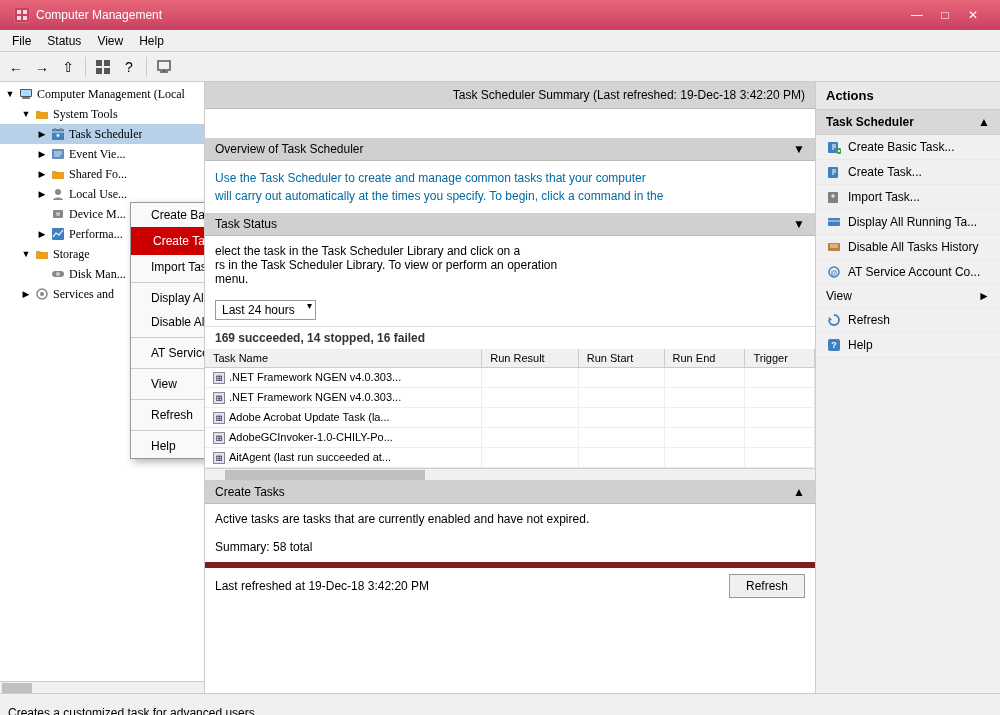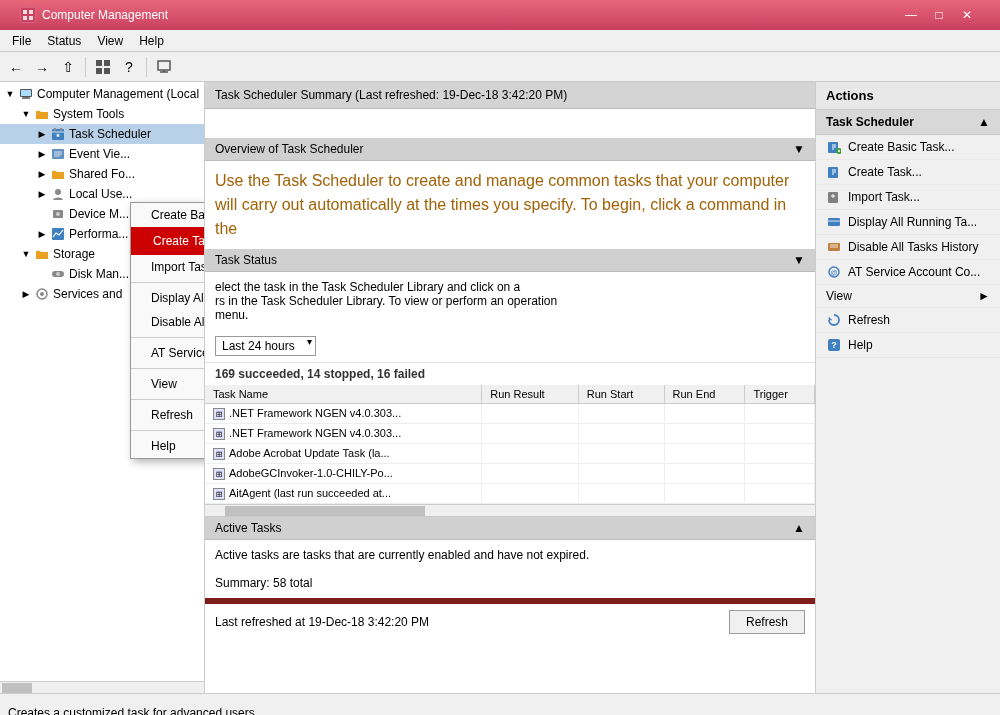--- a/index.html
+++ b/index.html
@@ -3,21 +3,21 @@
   <meta charset="utf-8">
   <style>
     * { margin: 0; padding: 0; box-sizing: border-box; }
     body { width: 1000px; height: 715px; overflow: hidden; font-family: 'Segoe UI', Tahoma, sans-serif; font-size: 12px; background: #f0f0f0; }
 
     
     .title-bar {
       height: 30px;
       background: linear-gradient(to bottom, #e8667a, #c94060);
       display: flex; align-items: center; justify-content: space-between;
-      padding: 0 20px;
+      padding: 0 14px;
       user-select: none;
     }
     .title-bar-left { display: flex; align-items: center; gap: 6px; }
     .title-bar-icon { width: 16px; height: 16px; background: #c94060; border: 1px solid #fff3; border-radius: 2px; display: flex; align-items: center; justify-content: center; color: white; font-size: 10px; }
     .title-bar-text { color: white; font-size: 12px; }
     .title-bar-controls { display: flex; gap: 2px; }
     .title-btn { width: 26px; height: 20px; border: none; background: transparent; color: white; cursor: pointer; font-size: 12px; display: flex; align-items: center; justify-content: center; }
 
     
     .menu-bar {
@@ -53,21 +53,21 @@
       background: white;
       border-right: 1px solid #ccc;
       overflow: hidden;
       position: relative;
     }
     .tree-view { padding: 2px 0; font-size: 12px; }
     .tree-item { display: flex; align-items: center; padding: 2px 4px; cursor: pointer; white-space: nowrap; overflow: hidden; }
     .tree-item.highlighted { background: #c0d8f0; }
     .tree-expand { width: 16px; display: inline-flex; align-items: center; justify-content: center; font-size: 9px; flex-shrink: 0; }
     .tree-icon { width: 16px; height: 16px; margin-right: 3px; flex-shrink: 0; display: inline-flex; align-items: center; justify-content: center; }
-    .tree-label { overflow: hidden; text-overflow: ellipsis; }
+    .tree-label { overflow: hidden; text-overflow: ellipsis; font-family: Liberation Serif, serif; }
 
     
     .context-menu {
       position: absolute;
       left: 130px;
       top: 120px;
       width: 260px;
       background: #f9f9f9;
       border: 1px solid #999;
       box-shadow: 3px 3px 8px rgba(0,0,0,0.3);
@@ -92,36 +92,36 @@
       background: white;
       overflow: hidden;
       display: flex;
       flex-direction: column;
     }
     .content-header {
       background: #d4d4d4;
       padding: 6px 10px;
       font-size: 12px;
       border-bottom: 1px solid #bbb;
-      display: flex; justify-content: flex-start; align-items: center;
+      display: flex; justify-content: flex-end; align-items: center;
     }
 
     
     .section-header {
       background: #d0d0d0;
       padding: 4px 10px;
       font-size: 12px;
       display: flex; justify-content: space-between; align-items: center;
       border-bottom: 1px solid #bbb;
       cursor: pointer;
     }
     .section-content { padding: 8px 10px; font-size: 12px; }
 
     
-    .overview-text { font-size: 16px; line-height: 1.5; color: #a16207; }
+    .overview-text { font-size: 12px; line-height: 1.5; color: #0369a1; }
     .time-filter { display: flex; align-items: center; gap: 8px; padding: 6px 10px; border-bottom: 1px solid #e0e0e0; }
     .time-select {
       border: 1px solid #999;
       background: white;
       padding: 2px 20px 2px 6px;
       font-size: 12px;
       appearance: none;
       -webkit-appearance: none;
       position: relative;
       cursor: pointer;
@@ -534,21 +534,21 @@
           </tbody>
         </table>
 
         <div style="height: 12px; background: #f0f0f0; border-top: 1px solid #ccc; display: flex; align-items: center;">
           <div style="width: 200px; height: 10px; background: #c0c0c0; margin-left: 20px;"></div>
         </div>
       </div>
 
       <div class="active-tasks-section">
         <div class="section-header">
-          <span>Active Tasks</span>
+          <span>Create Tasks</span>
           <span>▲</span>
         </div>
         <div class="active-tasks-content">
           <div>Active tasks are tasks that are currently enabled and have not expired.</div>
           <br>
           <div>Summary: 58 total</div>
         </div>
         <div class="active-tasks-footer">
           <span style="margin-right: auto; align-self: center; font-size: 12px;">Last refreshed at 19-Dec-18 3:42:20 PM</span>
           <button class="refresh-btn">Refresh</button>

